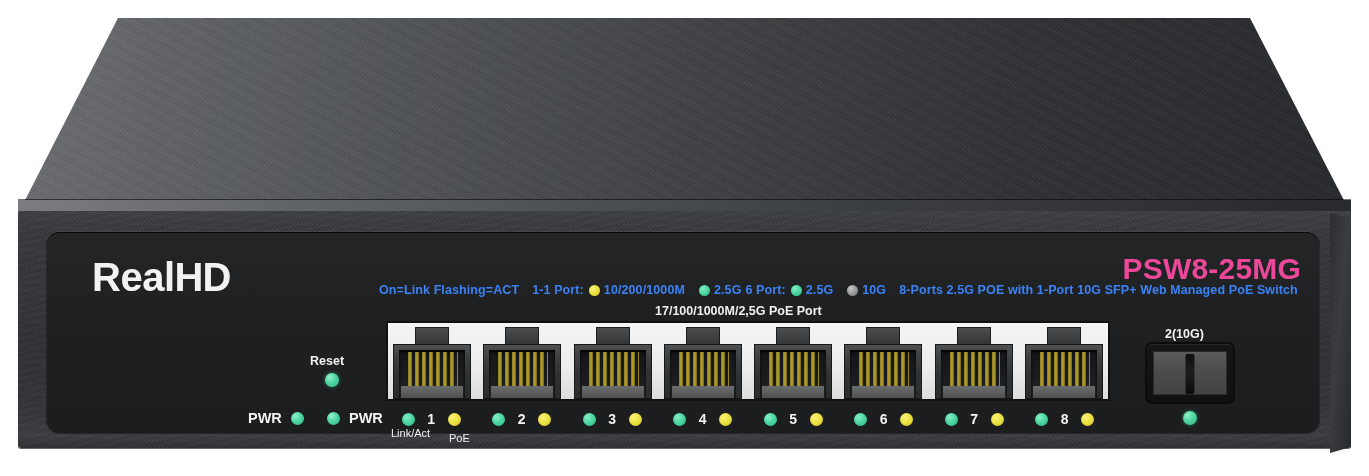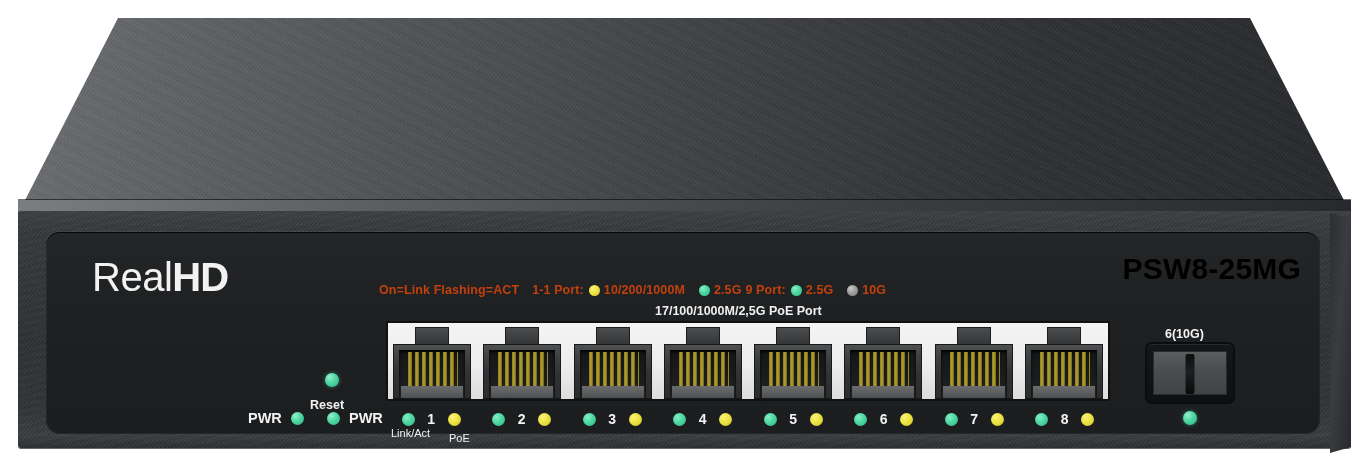--- a/index.html
+++ b/index.html
@@ -119,44 +119,44 @@
   .brand {
     position: absolute;
     left: 92px;
     top: 257px;
     font-size: 40px;
     letter-spacing: -0.5px;
     color: #f2f2f2;
     line-height: 1;
     white-space: nowrap;
   }
-  .brand .b-light { font-weight: 400; }
+  .brand .b-light { font-weight: 700; }
   .brand .b-bold  { font-weight: 900; letter-spacing: -1px; margin-top: 36px; }
 
   .model {
     position: absolute;
     right: 68px;
     top: 252px;
     font-size: 30px;
     font-weight: 700;
-    color: #000000;
+    color: #ec4899;
     letter-spacing: 0.2px;
     white-space: nowrap;
   }
 
   
   .legend {
     position: absolute;
     left: 379px;
     top: 283px;
     display: flex;
     align-items: center;
     font-size: 12.5px;
     font-weight: 700;
-    color: #c2410c;
+    color: #3b82f6;
     white-space: nowrap;
     letter-spacing: 0.1px;
     justify-content: center;
   }
   .legend .txt { margin-right: 4px; }
   .legend .gap { width: 9px; }
   .legend .dot {
     display: inline-block;
     width: 11px; height: 11px;
     border-radius: 50%;
@@ -178,21 +178,20 @@
   }
 
   
   .reset-label {
     position: absolute;
     left: 310px;
     top: 354px;
     font-size: 12.5px;
     font-weight: 700;
     color: #f2f2f2;
-    margin-top: 44px;
   }
   .led {
     position: absolute;
     border-radius: 50%;
   }
   .led-green {
     background: radial-gradient(circle at 34% 30%, #93f0cb 0%, #4ed6a2 45%, #31b184 100%);
     box-shadow: 0 0 4px rgba(78,214,162,.45);
   }
   #reset-led { left: 325px; top: 373px; width: 14px; height: 14px; }
@@ -392,27 +391,28 @@
 
   <div class="legend">
     <span class="txt">On=Link Flashing=ACT</span>
     <span class="gap"></span>
     <span class="txt">1-1 Port:</span>
     <span class="dot dot-yellow"></span>
     <span class="txt">10/200/1000M</span>
     <span class="gap"></span>
     <span class="dot dot-green"></span>
     <span class="txt">2.5G</span>
-    <span class="txt">9 Port:</span>
+    <span class="txt">6 Port:</span>
     <span class="dot dot-green"></span>
     <span class="txt">2.5G</span>
     <span class="gap"></span>
     <span class="dot dot-gray"></span>
     <span class="txt">10G</span>
     <span class="gap"></span>
+    <span class="txt">8-Ports 2.5G POE with 1-Port 10G SFP+ Web Managed PoE Switch</span>
   </div>
 
   <div class="port-group-label">17/100/1000M/2,5G PoE Port</div>
 
   <div class="reset-label">Reset</div>
   <div class="led led-green" id="reset-led"></div>
 
   <div class="pwr-block" id="pwr-left">
     <span>PWR</span>
     <span class="pwrdot"></span>
@@ -490,21 +490,21 @@
         <div class="rj-notch"></div>
         <div class="rj-body">
           <div class="rj-cavity">
             <div class="rj-pins"></div>
             <div class="rj-floor"></div>
           </div>
         </div>
       </div>
     </div>
 
-  <div class="sfp-label">6(10G)</div>
+  <div class="sfp-label">2(10G)</div>
   <div class="sfp-cage">
     <div class="sfp-inner">
       <div class="sfp-slot"></div>
     </div>
   </div>
   <div class="led led-green" id="sfp-led"></div>
 
   <div class="led-strip" id="led-strip">
       <div class="led-port">
         <span class="sm dot-green"></span>

